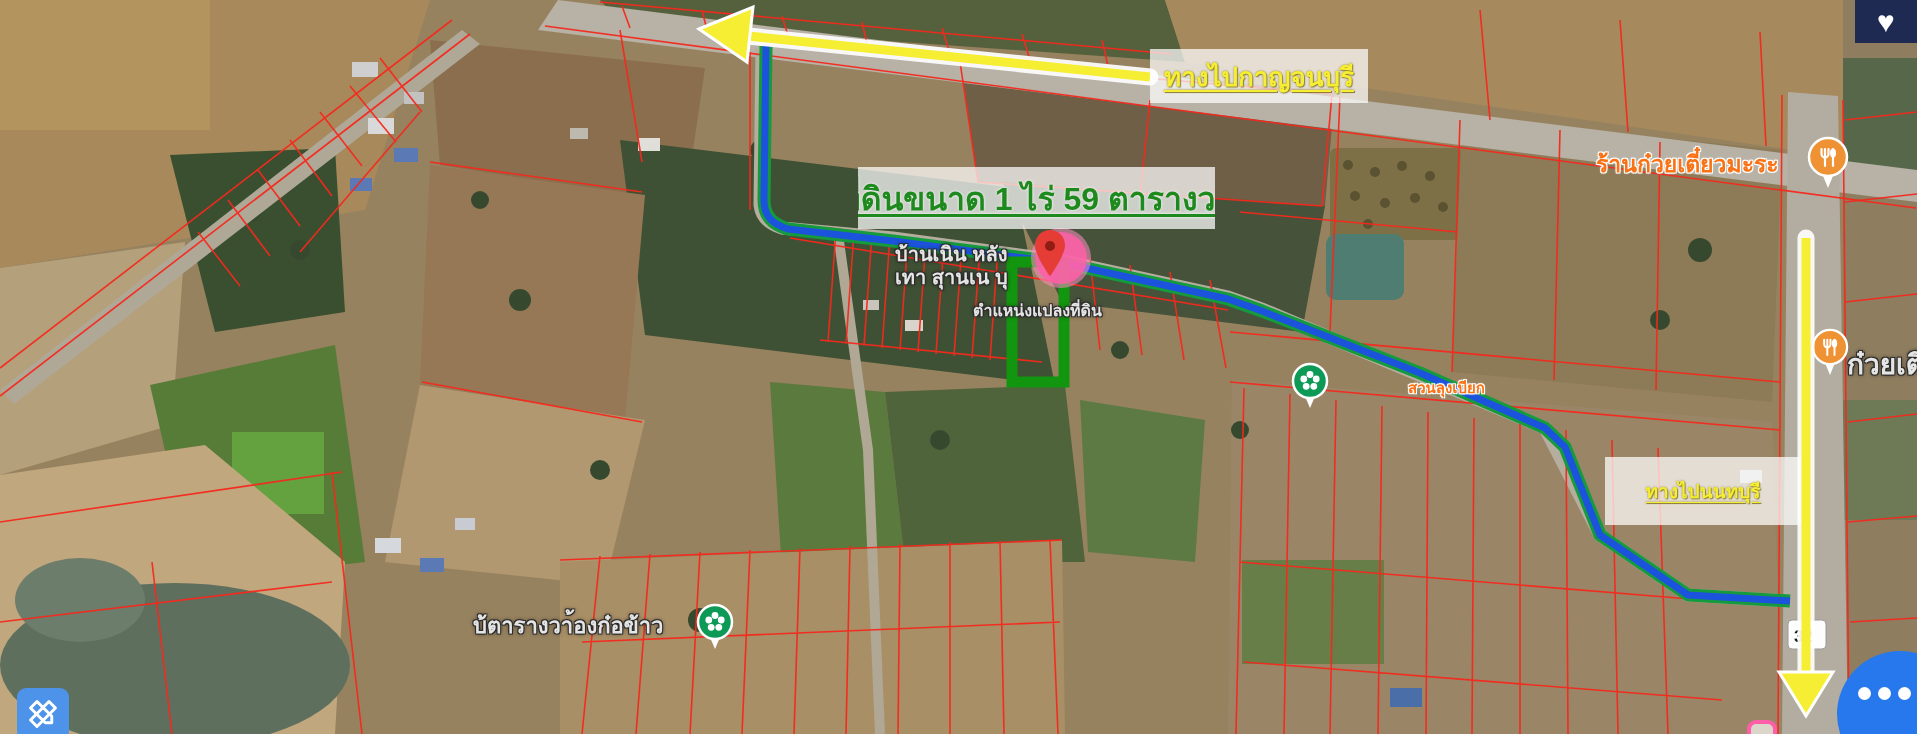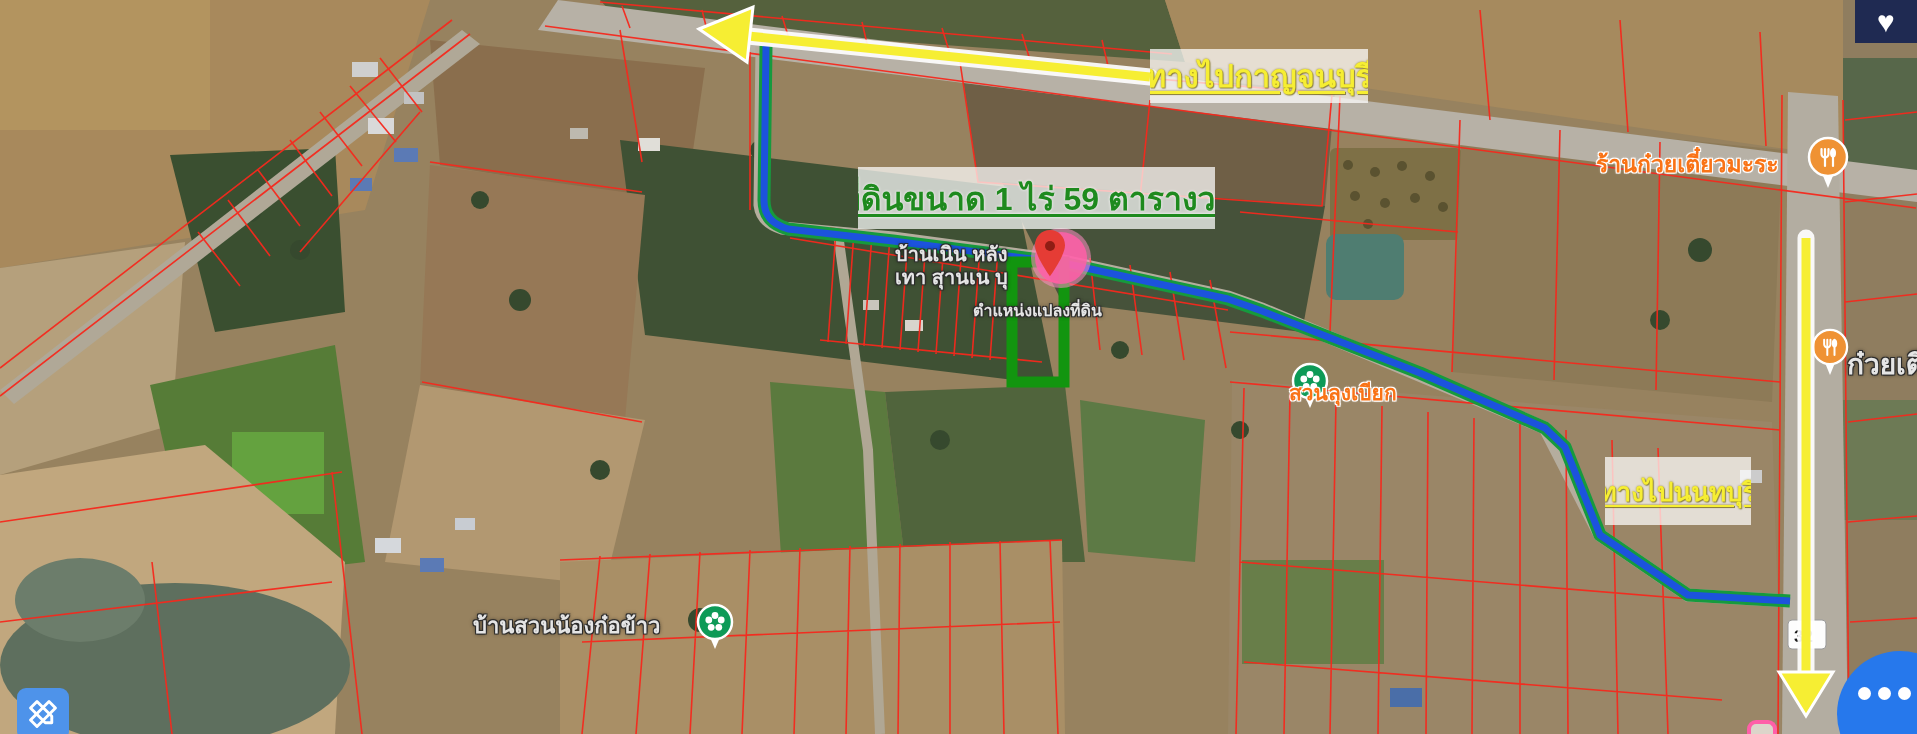--- a/index.html
+++ b/index.html
@@ -213,40 +213,40 @@
       <line class="arrow-line" x1="1150" y1="77" x2="748" y2="36"></line>
       <polygon class="arrow-head" points="699,29 753,7 747,62"></polygon>
     </g>
     <g>
       <line class="arrow-casing" x1="1806" y1="238" x2="1806" y2="674"></line>
       <line class="arrow-line" x1="1806" y1="238" x2="1806" y2="674"></line>
       <polygon class="arrow-head" points="1806,716 1779,672 1833,672"></polygon>
     </g>
   </svg>
 
-  <div class="label-box yellow" style="left:1150px;top:49px;width:218px;height:54px;font-size:31px">ทางไปกาญจนบุรี</div>
+  <div class="label-box yellow" style="left:1150px;top:49px;width:218px;height:54px;font-size:26px">ทางไปกาญจนบุรี</div>
 
   <div class="label-box green" style="left:858px;top:167px;width:357px;height:62px;font-size:32px">ที่ดินขนาด 1 ไร่ 59 ตารางวา</div>
 
-  <div class="label-box yellow" style="left:1605px;top:457px;width:146px;height:68px;font-size:26px">ทางไปนนทบุรี</div>
+  <div class="label-box yellow" style="left:1605px;top:457px;width:196px;height:68px;font-size:19px">ทางไปนนทบุรี</div>
 
   <div class="place halo-white" style="left:1596px;top:146px;font-size:23px">ร้านก๋วยเตี๋ยวมะระ</div>
 
   <div class="place halo-dark" style="left:1847px;top:342px;font-size:28px">ก๋วยเตี</div>
 
-  <div class="place halo-white" style="left:1289px;top:376px;font-size:21px">สวนลุงเบียก</div>
+  <div class="place halo-white" style="left:1408px;top:376px;font-size:15px">สวนลุงเบียก</div>
 
   <div class="place halo-dark" style="left:895px;top:243px;font-size:20px;line-height:23px">
     <div>บ้านเนิน หลัง</div>
     <div>เทา สุานเน บุ</div>
   </div>
 
   <div class="place halo-dark" style="left:973px;top:298px;font-size:16px">ตำแหน่งแปลงที่ดิน</div>
 
-  <div class="place halo-dark" style="left:473px;top:608px;font-size:22px">บ้านสวนน้องก๋อข้าว</div>
+  <div class="place halo-dark" style="left:473px;top:608px;font-size:22px">บ้ตารางวา้องก๋อข้าว</div>
 
   <button class="fav-btn">
     <span>♥</span>
   </button>
 
   <button class="fab">
     <span class="dots">
       <span class="dot"></span>
         <span class="dot"></span>
         <span class="dot"></span>

